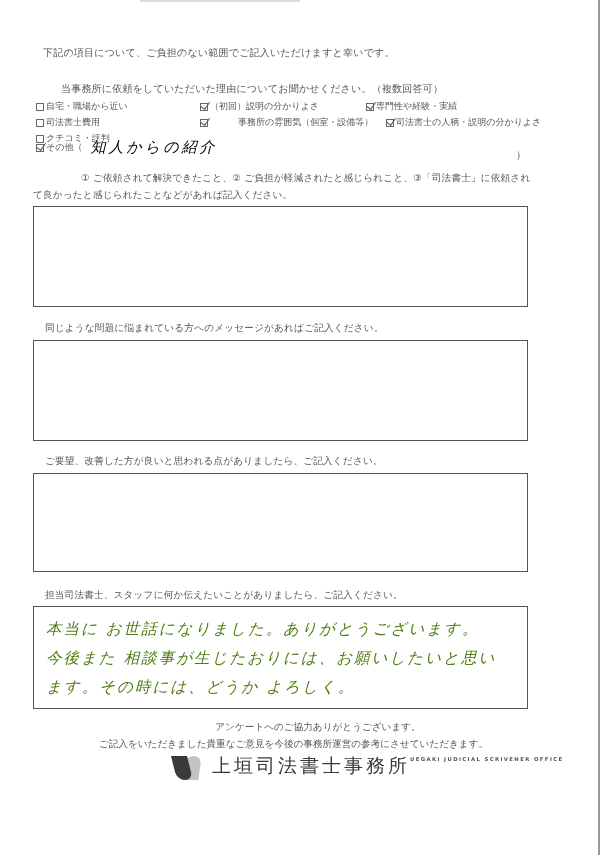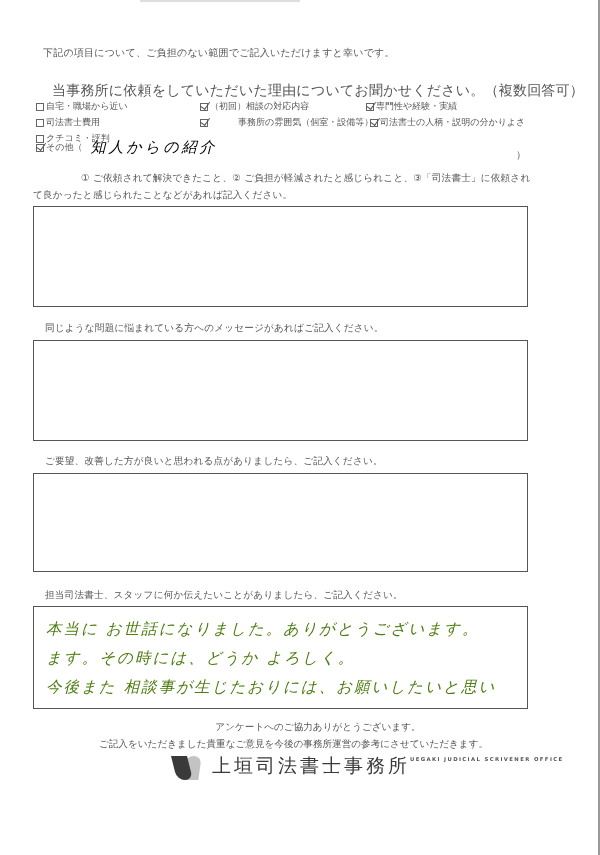--- a/index.html
+++ b/index.html
@@ -6,21 +6,21 @@
     body {
       width: 600px; height: 855px; position: relative; overflow: hidden;
       font-family: "DejaVu Sans", "Liberation Sans", sans-serif;
       color: #555555;
     }
     .page-edge { position: absolute; right: 0; top: 0; width: 2px; height: 855px; background: #9a9a9a; }
     .scan-top { position: absolute; left: 140px; top: 0; width: 160px; height: 2px; background: #c8c8c8; opacity: .6; }
 
     .txt { position: absolute; white-space: nowrap; font-size: 9.6px; letter-spacing: 0.2px; color: #555; }
     .intro { left: 43px; top: 46px; font-size: 10px; font-family: Liberation Mono, monospace; }
-    .q1 { left: 52px; top: 82px; font-size: 14px; }
+    .q1 { left: 61px; top: 82px; font-size: 10px; }
 
     .opt { position: absolute; white-space: nowrap; font-size: 9px; color: #555; display: flex; align-items: center; }
     .cb { display: inline-block; width: 8px; height: 8px; border: 1px solid #666; margin-right: 2px; position: relative; box-sizing: border-box; }
     .cb.checked::after {
       content: ""; position: absolute; left: 1px; top: -4px; width: 5px; height: 8px;
       border-right: 1.2px solid #555; border-bottom: 1.2px solid #555; transform: rotate(35deg);
     }
     .hand { font-family: "DejaVu Serif", serif; font-style: italic; color: #000000; }
     .other-fill { font-size: 15px; margin-left: 8px; letter-spacing: 3px; }
     .close-paren { position: absolute; left: 516px; top: 148px; font-size: 10px; color: #555; }
@@ -58,36 +58,36 @@
 
 <div class="txt intro">下記の項目について、ご負担のない範囲でご記入いただけますと幸いです。</div>
 <div class="txt q1">当事務所に依頼をしていただいた理由についてお聞かせください。（複数回答可）</div>
 
 <div class="opt" style="left:36px; top:100px;">
   <span class="cb"></span>
   <span>自宅・職場から近い</span>
 </div>
 <div class="opt" style="left:200px; top:100px;">
   <span class="cb checked"></span>
-  <span>（初回）相談の対応内容</span>
+  <span>（初回）説明の分かりよさ</span>
 </div>
 <div class="opt" style="left:366px; top:100px;">
   <span class="cb checked"></span>
   <span>専門性や経験・実績</span>
 </div>
 
 <div class="opt" style="left:36px; top:116px;">
   <span class="cb"></span>
   <span>司法書士費用</span>
 </div>
 <div class="opt" style="left:200px; top:116px;gap:28px;">
   <span class="cb checked"></span>
   <span>事務所の雰囲気（個室・設備等）</span>
 </div>
-<div class="opt" style="left:370px; top:116px;justify-content:flex-end;">
+<div class="opt" style="left:386px; top:116px;justify-content:flex-end;">
   <span class="cb checked"></span>
   <span>司法書士の人柄・説明の分かりよさ</span>
 </div>
 
 <div class="opt" style="left:36px; top:132px;">
   <span class="cb"></span>
   <span>クチコミ・評判</span>
 </div>
 
 <div class="opt" style="left:36px; top:138px;">
@@ -103,22 +103,22 @@
 
 <div class="prompt" style="left:45px; top:322px;">同じような問題に悩まれている方へのメッセージがあればご記入ください。</div>
 <div class="box box2"></div>
 
 <div class="prompt" style="left:45px; top:455px;">ご要望、改善した方が良いと思われる点がありましたら、ご記入ください。</div>
 <div class="box box3"></div>
 
 <div class="prompt" style="left:45px; top:589px;">担当司法書士、スタッフに何か伝えたいことがありましたら、ご記入ください。</div>
 <div class="box box4">
   <span class="hw-line">本当に お世話になりました。ありがとうございます。</span>
+  <span class="hw-line">今後また 相談事が生じたおりには、お願いしたいと思い</span>
   <span class="hw-line">ます。その時には、どうか よろしく。</span>
-  <span class="hw-line">今後また 相談事が生じたおりには、お願いしたいと思い</span>
 </div>
 
 <div class="thanks thanks1">アンケートへのご協力ありがとうございます。</div>
 <div class="thanks thanks2">ご記入をいただきました貴重なご意見を今後の事務所運営の参考にさせていただきます。</div>
 
 <div class="logo">
   <div class="logo-mark">
     <div class="r"></div>
     <div class="l"></div>
   </div>

